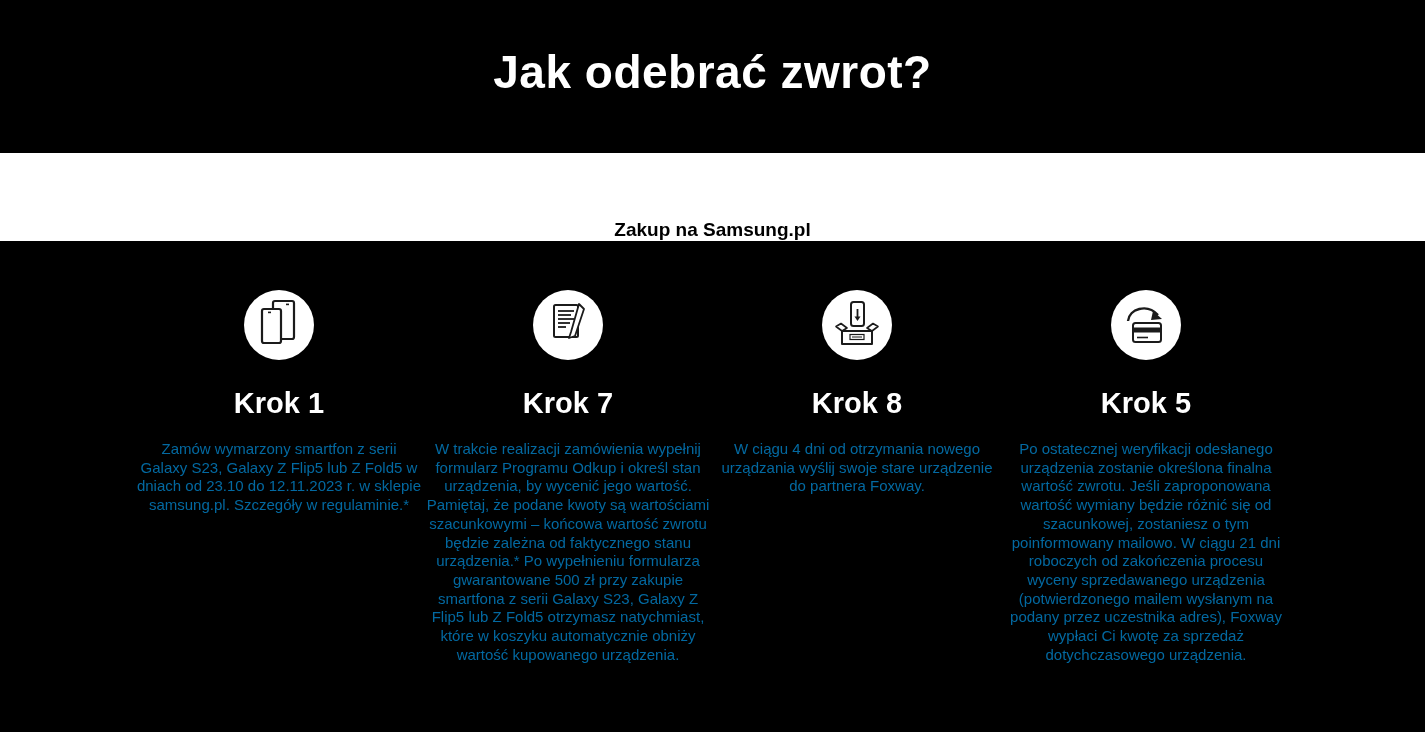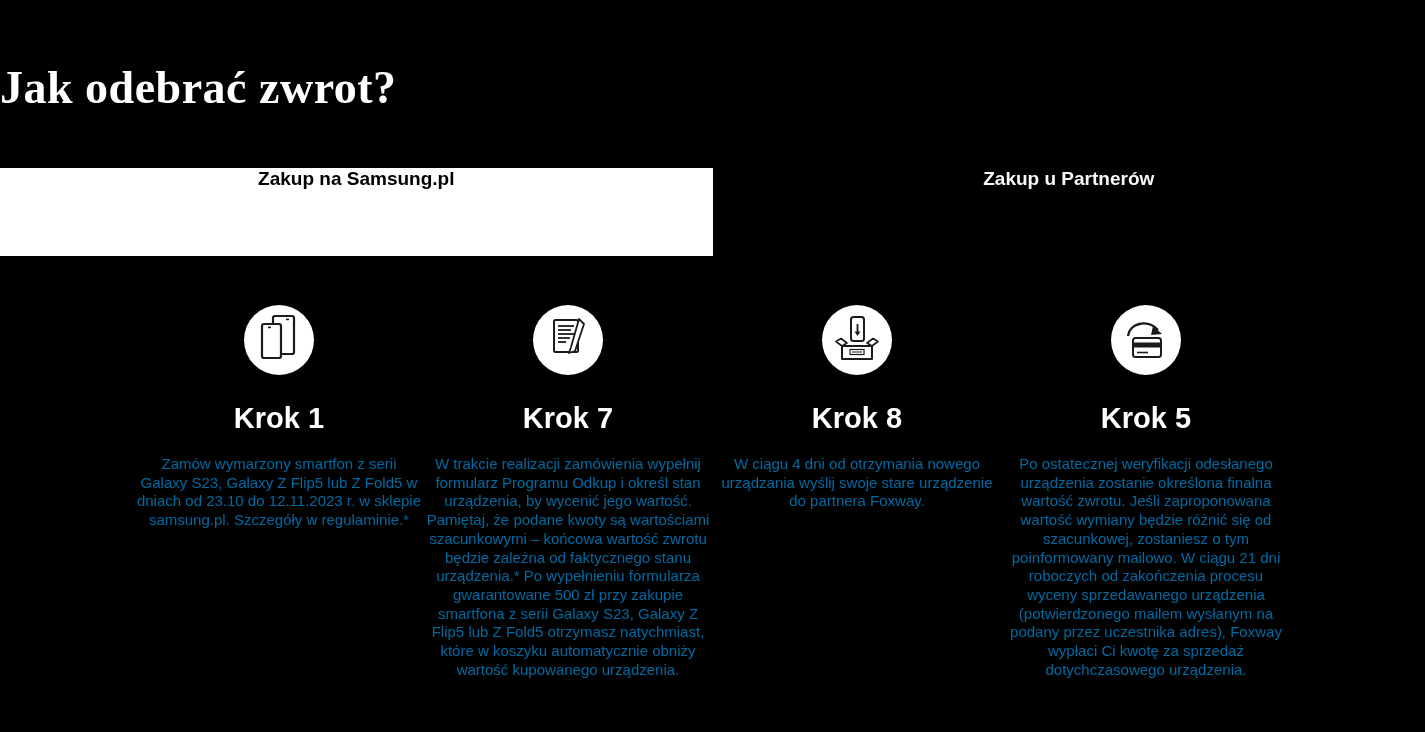--- a/index.html
+++ b/index.html
@@ -3,38 +3,38 @@
 <meta charset="utf-8">
 <style>
   * { box-sizing: border-box; }
   html, body { margin: 0; padding: 0; }
   body {
     width: 1425px; height: 732px;
     background: #000;
     font-family: "Liberation Sans", sans-serif;
     overflow: hidden;
   }
-  .header { padding-top: 61px; text-align: left; font-family: Liberation Serif, serif; }
+  .header { padding-top: 45px; text-align: center; }
   .page-title {
     margin: 0;
     color: #ffffff;
     font-size: 46px;
     font-weight: 700;
     letter-spacing: 0.5px;
   }
   .tabs {
     display: flex;
     margin-top: 54px;
     height: 88px;
     width: 100%;
   }
   .tab {
     flex: 1 1 50%;
     display: flex;
-    align-items: flex-start;
+    align-items: flex-end;
     justify-content: center;
     font-size: 19px;
     font-weight: 700;
     color: #f7f7f7;
     background: #000;
     cursor: pointer;
   }
   .tab.active { background: #ffffff; color: #000000; }
   .steps {
     width: 1156px;
@@ -70,23 +70,20 @@
 </head>
 <body>
 
 <header class="header">
   <h1 class="page-title">Jak odebrać zwrot?</h1>
 </header>
 
 <nav class="tabs">
   <div class="tab active">
     <span>Zakup na Samsung.pl</span>
-  </div>
-  <div class="tab">
-    <span>Zakup u Partnerów</span>
   </div>
 </nav>
 
 <main class="steps">
 
   <section class="step">
     <div class="icon-circle">
       <svg width="70" height="70" viewBox="0 0 70 70">
         <g fill="#ffffff" stroke="#1b1b1b" stroke-width="2.2" stroke-linejoin="round">
           <rect x="29" y="11" width="21" height="38" rx="2"></rect>

